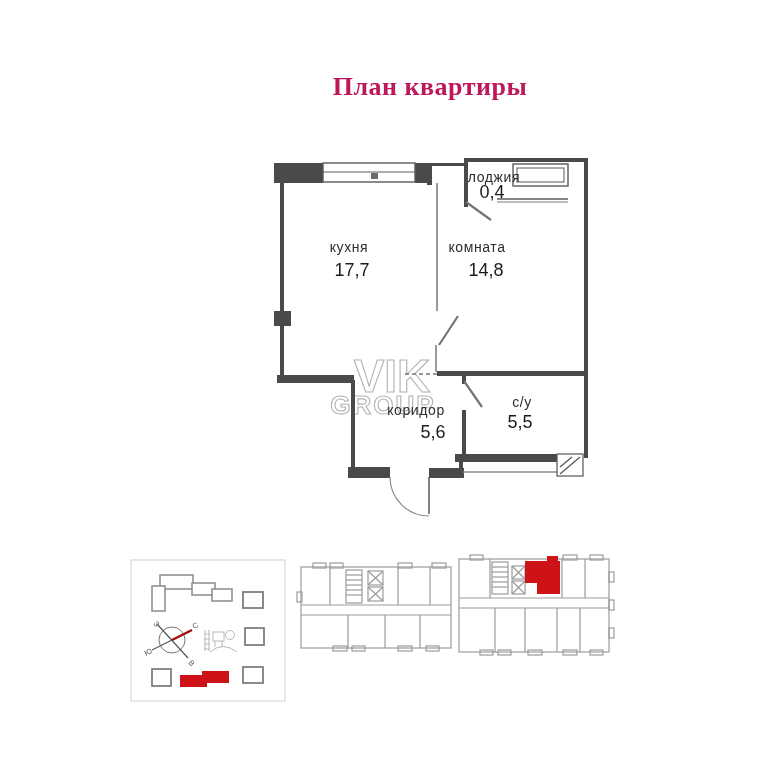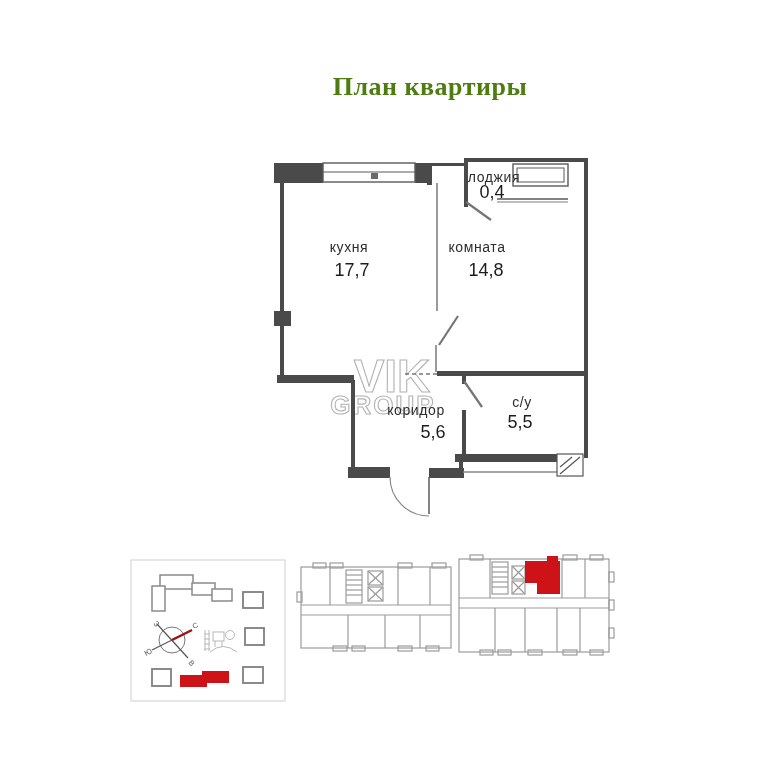--- a/index.html
+++ b/index.html
@@ -1,20 +1,20 @@
 <!DOCTYPE html>
 <html><head>
 <meta charset="utf-8">
 <style>
   html,body{margin:0;padding:0;background:#ffffff;}
   .canvas{position:relative;width:774px;height:768px;background:#fff;overflow:hidden;
           font-family:"Liberation Sans",sans-serif;}
   .title{position:absolute;top:72px;left:430px;transform:translateX(-50%);
          font-family:"Liberation Serif",serif;font-weight:bold;font-size:26px;
-         color:#4d7c0f;white-space:nowrap;letter-spacing:.5px;}
+         color:#be185d;white-space:nowrap;letter-spacing:.5px;}
   svg{position:absolute;left:0;top:0;}
   text{font-family:"Liberation Sans",sans-serif;}
   .room-name{font-size:14px;fill:#2d2d2d;letter-spacing:.6px;}
   .room-area{font-size:18px;fill:#1c1c1c;font-weight:500;}
   .wm{fill:none;stroke:#b3b3b3;stroke-width:1.1;font-weight:bold;}
   .compass-letter{font-size:7.5px;fill:#555;}
 </style>
 </head>
 <body>
 

